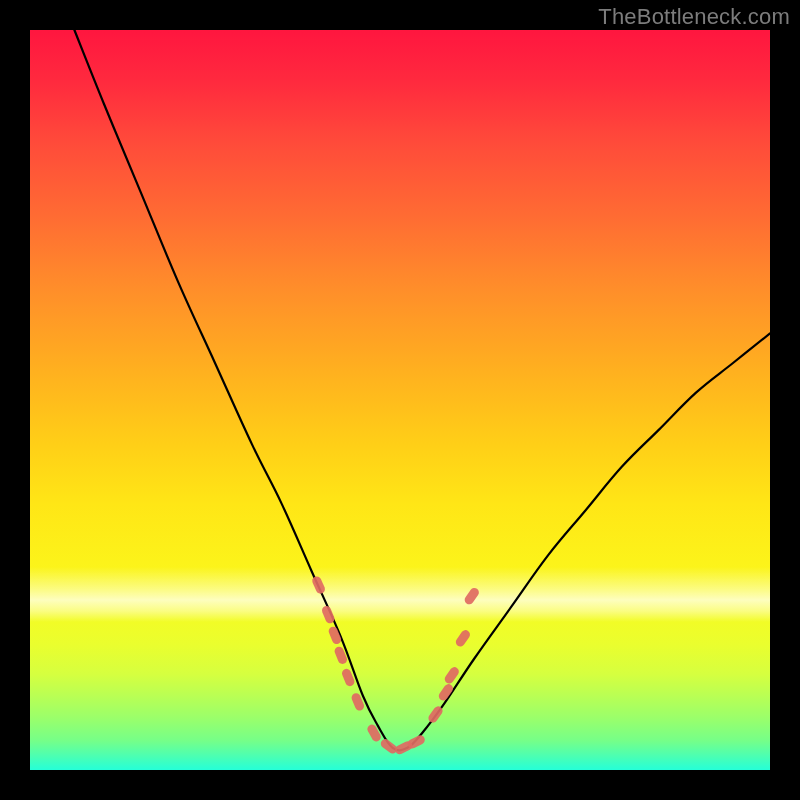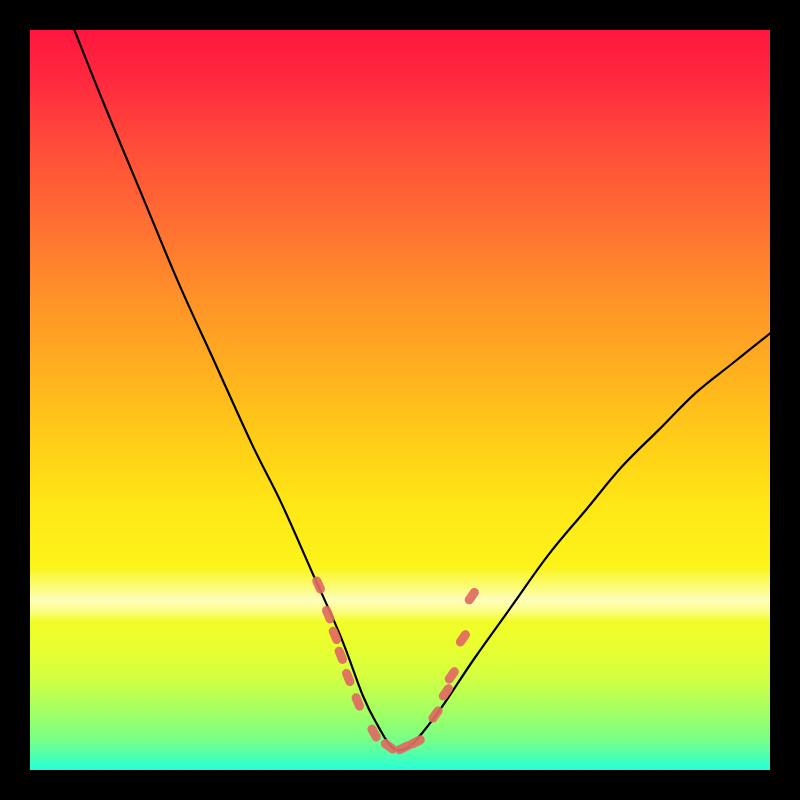--- a/index.html
+++ b/index.html
@@ -77,20 +77,21 @@
     top: 0;
     width: 100%;
     height: 100%;
     overflow: visible;
   }
 </style>
 </head>
 <body>
 
 <div class="frame">
+  <div class="watermark">TheBottleneck.com</div>
 
   <div class="plot-area">
     <div class="bright-band"></div>
 
     <svg class="curves" viewBox="0 0 740 740" preserveAspectRatio="none">
       <path id="curve-path" fill="none" stroke="#000" stroke-width="2.2" stroke-linecap="round" stroke-linejoin="round" d="M 44.40 0.00 C 49.73 13.32, 62.01 44.70, 74.00 74.00 C 85.99 103.30, 97.68 130.83, 111.00 162.80 C 124.32 194.77, 134.68 220.96, 148.00 251.60 C 161.32 282.24, 171.68 303.70, 185.00 333.00 C 198.32 362.30, 210.01 389.09, 222.00 414.40 C 233.99 439.71, 240.94 450.96, 251.60 473.60 C 262.26 496.24, 270.54 516.22, 281.20 540.20 C 291.86 564.18, 301.48 584.16, 310.80 606.80 C 320.12 629.44, 326.34 650.02, 333.00 666.00 C 339.66 681.98, 342.47 686.28, 347.80 695.60 C 353.13 704.92, 357.27 713.80, 362.60 717.80 C 367.93 721.80, 372.07 720.46, 377.40 717.80 C 382.73 715.14, 385.54 710.99, 392.20 703.00 C 398.86 695.01, 405.08 686.72, 414.40 673.40 C 423.72 660.08, 432.01 646.32, 444.00 629.00 C 455.99 611.68, 467.68 595.85, 481.00 577.20 C 494.32 558.55, 504.68 542.72, 518.00 525.40 C 531.32 508.08, 541.68 496.98, 555.00 481.00 C 568.32 465.02, 578.68 451.25, 592.00 436.60 C 605.32 421.95, 615.68 412.92, 629.00 399.60 C 642.32 386.28, 652.68 374.59, 666.00 362.60 C 679.32 350.61, 689.68 343.66, 703.00 333.00 C 716.32 322.34, 733.34 308.73, 740.00 303.40"></path>
       <g id="markers-group">
           <rect x="-9.00" y="-4.50" width="18" height="9" rx="4.50" ry="4.50" fill="#e06a62" fill-opacity="0.92" transform="translate(288.60,555.00) rotate(66.0)"></rect>
           <rect x="-9.00" y="-4.50" width="18" height="9" rx="4.50" ry="4.50" fill="#e06a62" fill-opacity="0.92" transform="translate(298.22,584.60) rotate(67.6)"></rect>
           <rect x="-9.00" y="-4.50" width="18" height="9" rx="4.50" ry="4.50" fill="#e06a62" fill-opacity="0.92" transform="translate(304.88,605.32) rotate(67.6)"></rect>

